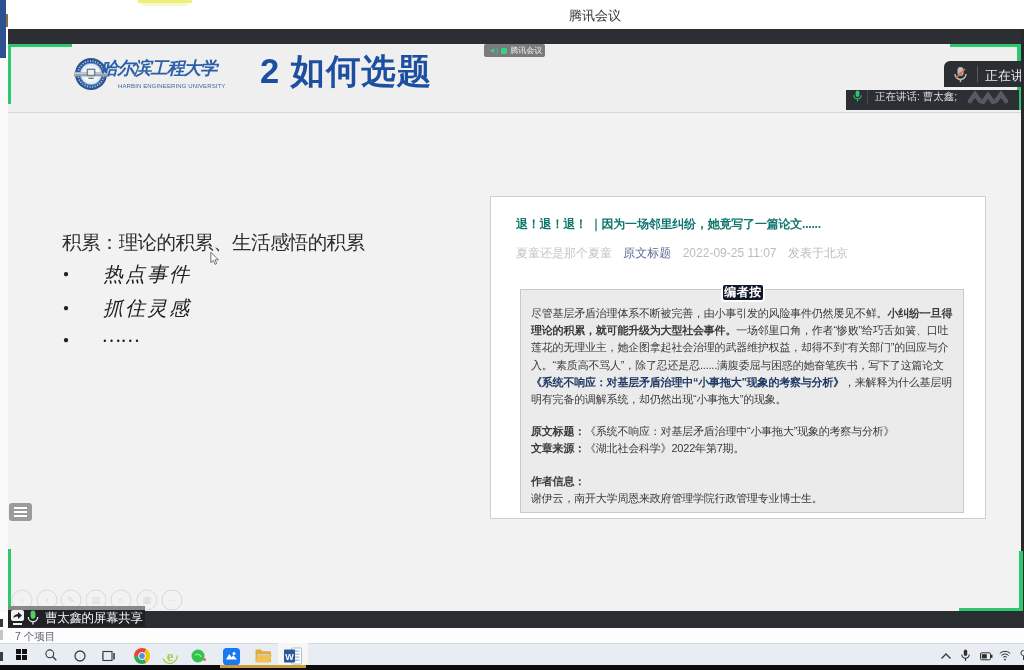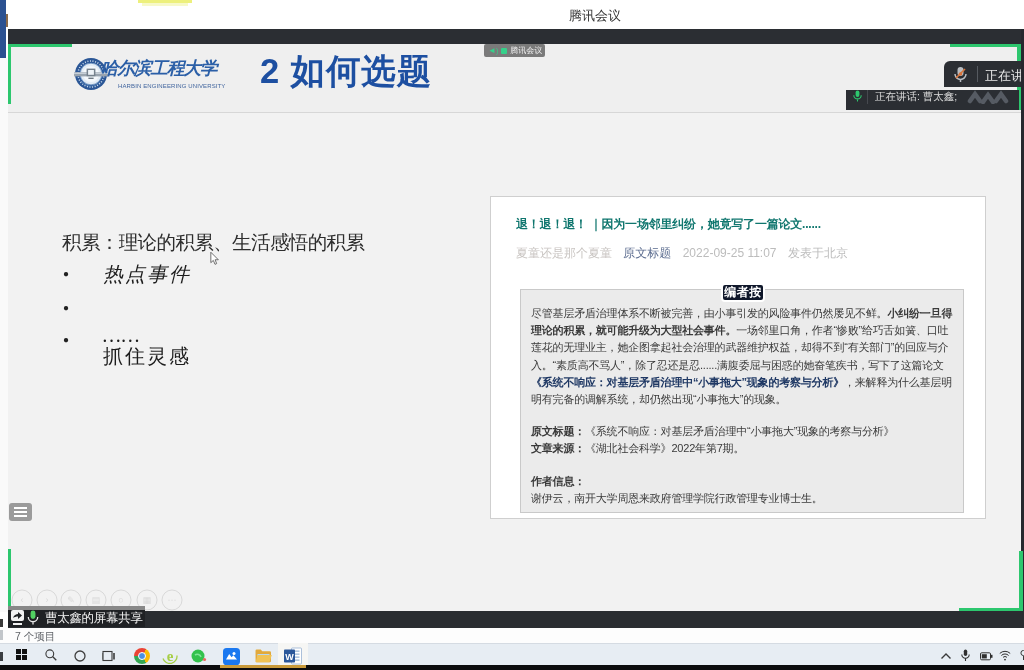--- a/index.html
+++ b/index.html
@@ -89,21 +89,21 @@
       <path d="M16 12 L21 5 L26 12"></path>
       <path d="M29 11 L34 4 L39 11"></path>
     </g>
   </svg>
 </div>
 
 <div class="abs" style="left:62px;top:229px;font-size:19.5px;color:#2e2e2e;letter-spacing:-0.6px;white-space:nowrap;">积累：理论的积累、生活感悟的积累</div>
 <div class="abs" style="left:63px;top:268px;font-size:10px;color:#222;">●</div>
 <div class="abs" style="left:103px;top:261px;font-family:'Liberation Serif',serif;font-style:italic;font-size:20px;color:#1d1d1d;letter-spacing:2px;">热点事件</div>
 <div class="abs" style="left:63px;top:302px;font-size:10px;color:#222;">●</div>
-<div class="abs" style="left:103px;top:295px;font-family:'Liberation Serif',serif;font-size:20px;color:#1d1d1d;letter-spacing:2px;margin-top:48px;">抓住灵感</div>
+<div class="abs" style="left:103px;top:295px;font-family:'Liberation Serif',serif;font-style:italic;font-size:20px;color:#1d1d1d;letter-spacing:2px;">抓住灵感</div>
 <div class="abs" style="left:63px;top:334px;font-size:10px;color:#222;">●</div>
 <div class="abs" style="left:103px;top:324px;font-family:'Liberation Serif',serif;font-style:italic;font-size:20px;color:#1d1d1d;letter-spacing:1px;">……</div>
 
 <svg class="abs" style="left:210px;top:251px;" width="10" height="15" viewBox="0 0 12 17">
   <path d="M1 1 L1 13.5 L4 10.8 L6 15.5 L8 14.6 L6.1 10 L10 10 Z" fill="#fff" stroke="#555" stroke-width="1"></path>
 </svg>
 
 <div class="abs" style="left:490px;top:196px;width:496px;height:323px;background:#ffffff;border:1px solid #cfcfcf;box-sizing:border-box;"></div>
 <div class="abs" style="left:516px;top:216px;font-size:12px;font-weight:bold;color:#0f766e;letter-spacing:-0.2px;white-space:nowrap;">退！退！退！ ｜因为一场邻里纠纷，她竟写了一篇论文......</div>
 <div class="abs" style="left:516px;top:245px;font-size:12px;white-space:nowrap;">

